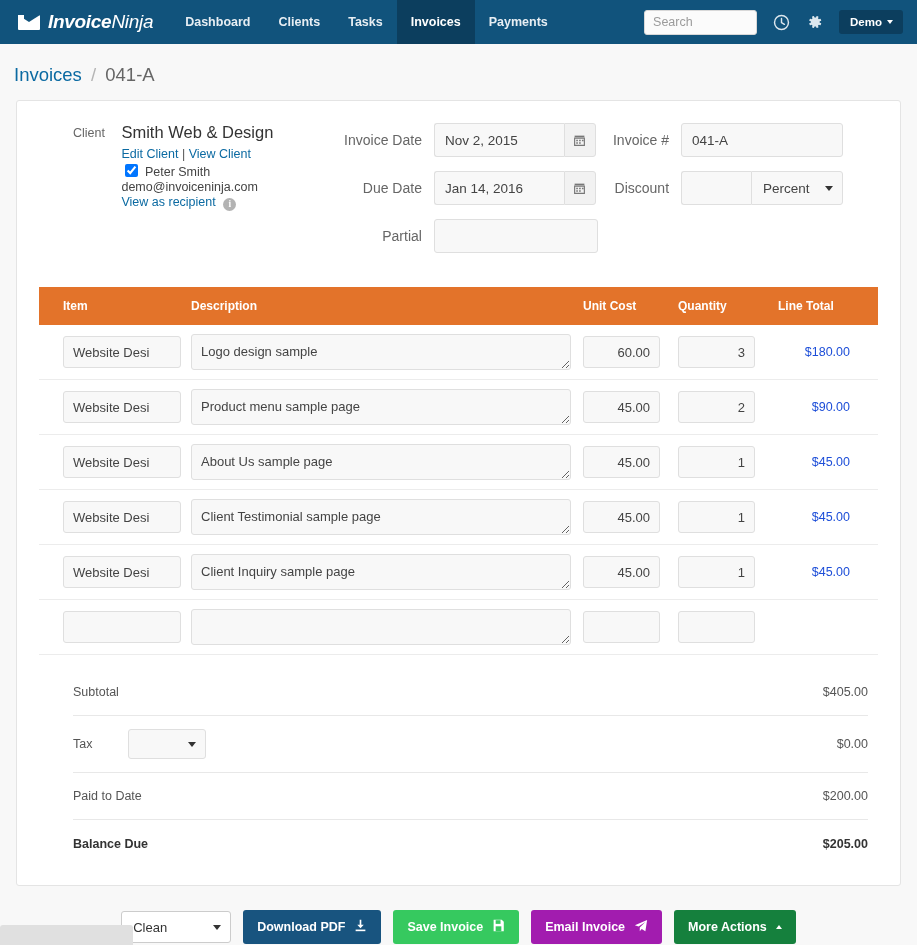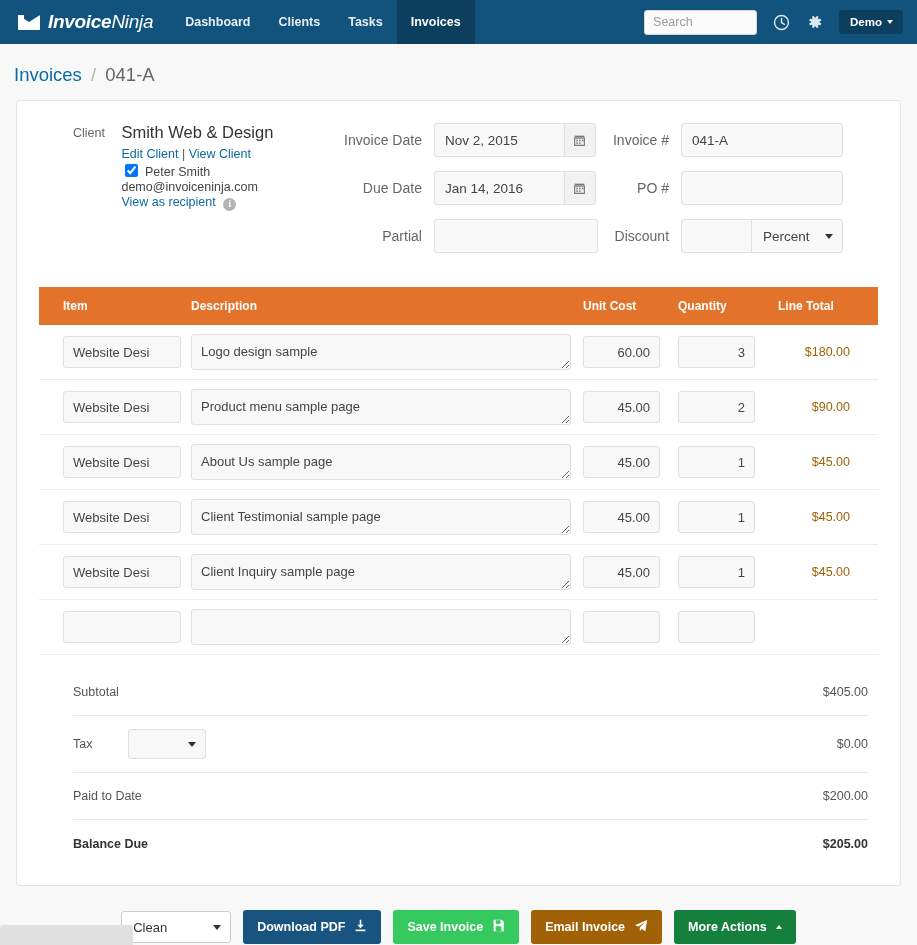--- a/index.html
+++ b/index.html
@@ -245,21 +245,21 @@
     border: 1px solid #dfdfdf; background: #f8f8f8;
     border-radius: 3px; font-size: 13px; color: #444;
     padding: 0 9px; text-align: right;
     font-family: "Liberation Sans", sans-serif;
   }
   .cost-input { width: 77px; }
   .qty-input  { width: 77px; }
   .cell-total {
     text-align: right;
     font-size: 12.5px;
-    color: #a16207;
+    color: #1d4ed8;
     padding-right: 28px !important;
   }
 
   
   .bottom { display: flex; margin-top: 14px; padding: 0 2px; }
   .notes { width: 418px; padding-left: 22px; }
   .tabs { display: flex; }
   .tab {
     font-size: 12.5px;
     padding: 9px 14px;
@@ -328,21 +328,21 @@
     border: none; border-radius: 3px;
     color: #fff;
     font-size: 12.5px; font-weight: bold;
     padding: 0 14px;
     display: flex; align-items: center; gap: 9px;
     cursor: pointer;
     font-family: "Liberation Sans", sans-serif;
   }
   .btn-pdf   { background: #18547f; }
   .btn-save  { background: #36c95f; }
-  .btn-email { background: #a16207; }
+  .btn-email { background: #a21caf; }
   .btn-more  { background: #15803d; }
   .download-stub {
     position: absolute;
     left: 0; bottom: 0;
     width: 133px; height: 20px;
     background: #e0e0e0;
     border-radius: 3px 3px 0 0;
   }
 </style>
 </head>
@@ -351,20 +351,21 @@
 <div class="navbar">
   <a class="brand" href="#">
     <span class="brand-mark"></span>
     <span class="brand-text"><span>Invoice</span><span class="light">Ninja</span></span>
   </a>
   <div class="nav-links">
     <a class="nav-link" href="#">Dashboard</a>
     <a class="nav-link" href="#">Clients</a>
     <a class="nav-link" href="#">Tasks</a>
     <a class="nav-link active" href="#">Invoices</a>
+    <a class="nav-link" href="#">Payments</a>
   </div>
   <div class="nav-right">
     <input class="search-input" type="text" placeholder="Search" style="">
     <span class="nav-icon">
       <svg width="17" height="17" viewBox="0 0 20 20">
           <circle cx="10" cy="10" r="8.2" fill="none" stroke="currentColor" stroke-width="1.7"></circle>
           <path d="M10 5.2V10l3.4 2.1" fill="none" stroke="currentColor" stroke-width="1.7" stroke-linecap="round"></path>
         </svg>
     </span>
     <span class="nav-icon">
@@ -441,24 +442,20 @@
       <div class="fld-row">
         <div class="fld-label">Partial</div>
         <input class="input w-partial" type="text" value="" style="">
       </div>
     </div>
 
     <div class="col-right">
       <div class="fld-row">
         <div class="fld-label">Invoice #</div>
         <input class="input w-invno" type="text" value="041-A" style="">
-      </div>
-      <div class="fld-row">
-        <div class="fld-label">PO #</div>
-        <input class="input w-invno" type="text" value="" style="">
       </div>
       <div class="fld-row">
         <div class="fld-label">Discount</div>
         <div class="disc-group">
           <input class="input" type="text" value="" style="">
           <div class="disc-select">
             <span>Percent</span>
             <span class="caret-dk"></span>
           </div>
         </div>

